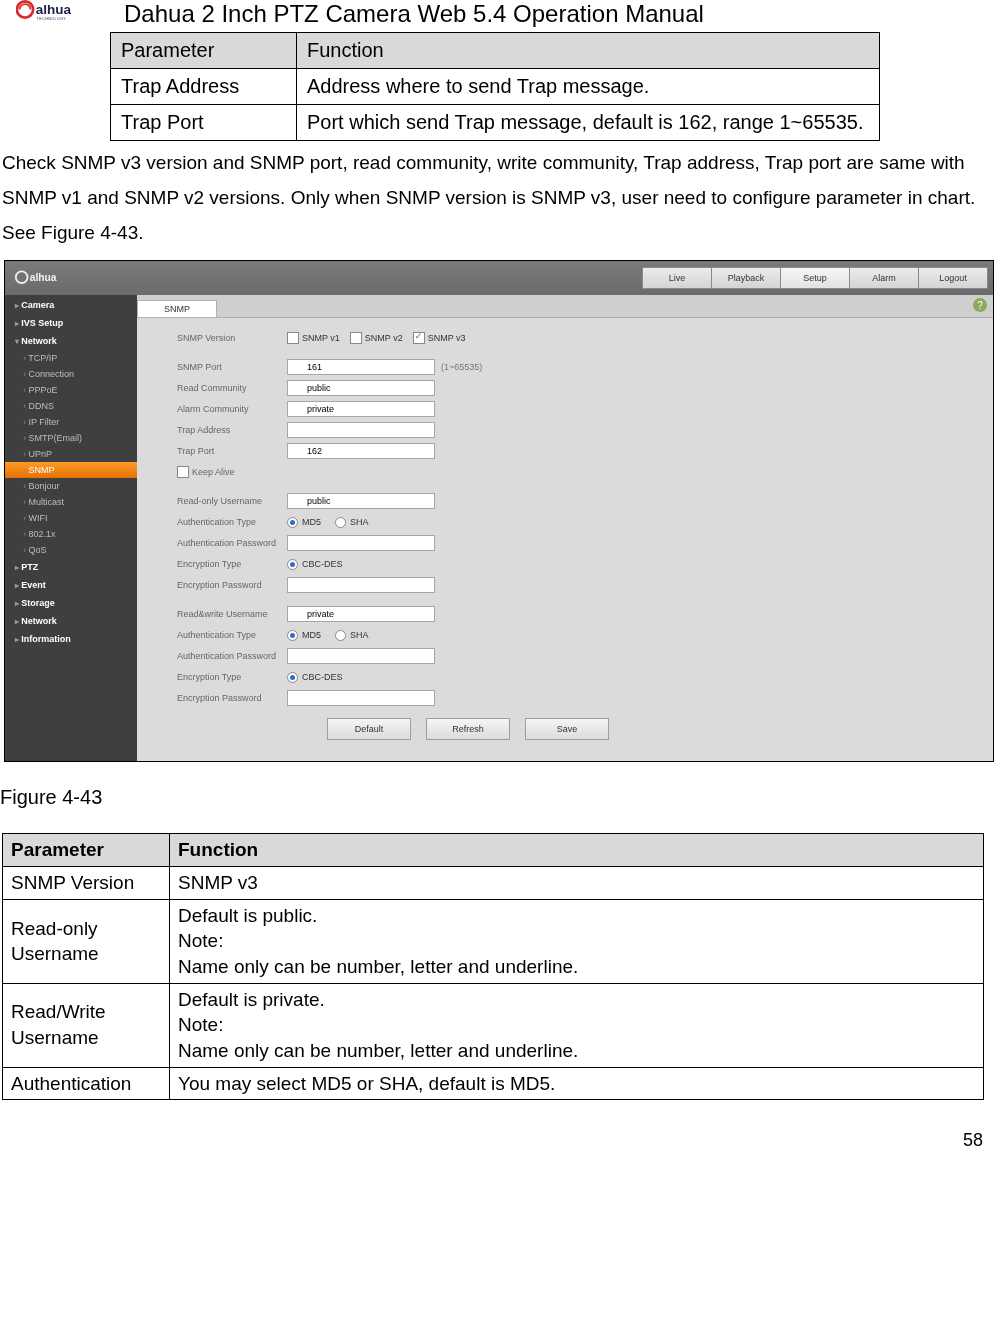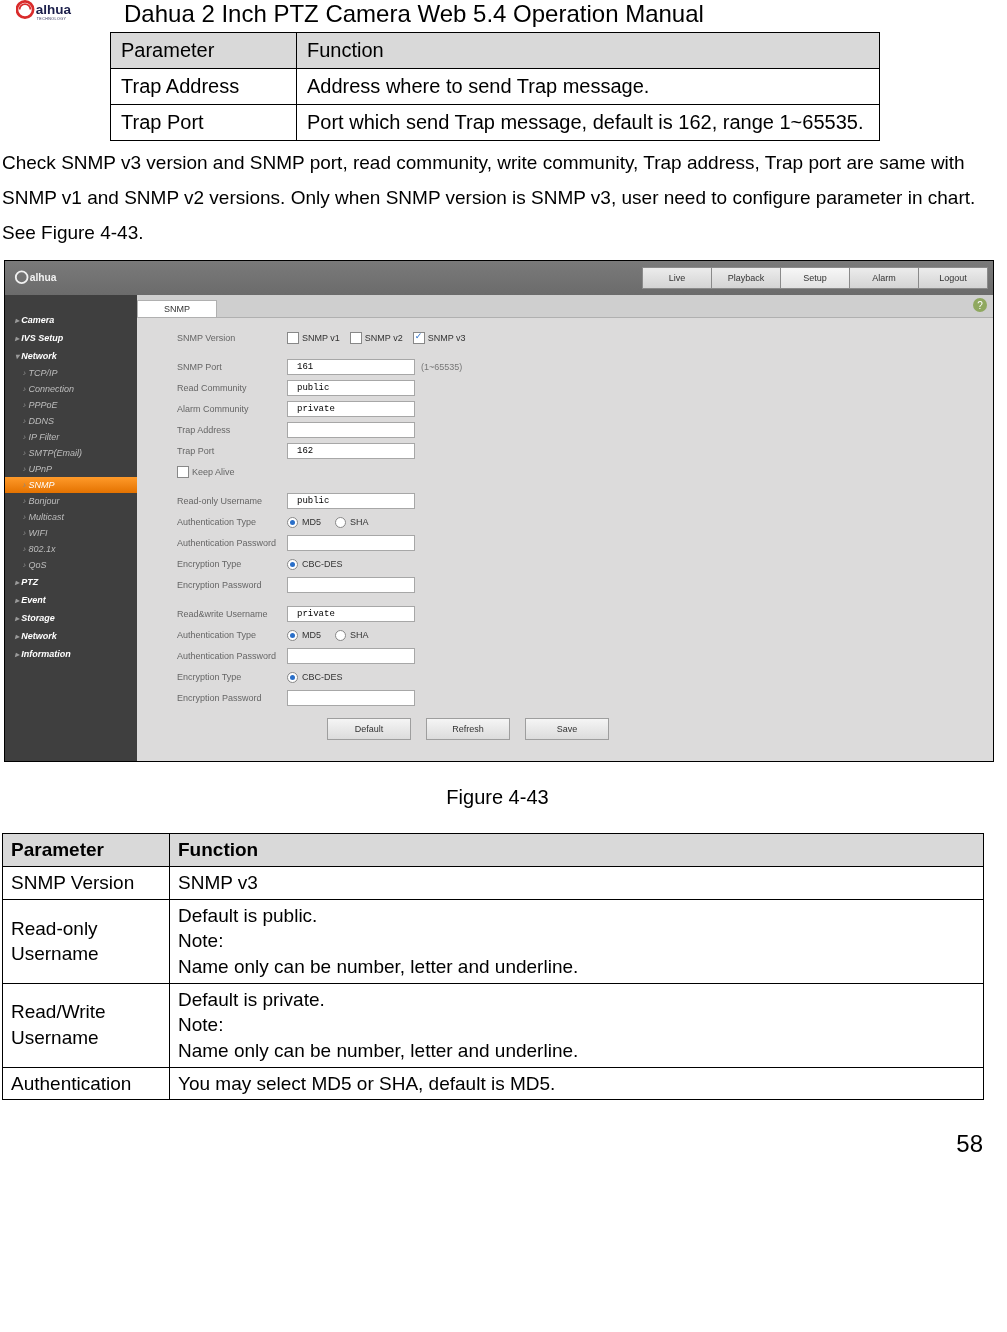--- a/index.html
+++ b/index.html
@@ -86,22 +86,21 @@
     font-size: 9px;
     color: #333;
   }
   .ui-main-tab.active { background: linear-gradient(#f7f7f7,#e2e2e2);}
   .ui-body { display: flex; height: calc(100% - 34px); }
   .ui-sidebar {
     width: 132px;
     background: #3f3f3f;
     color: #b8b8b8;
     font-size: 9px;
-    padding-top: 16px;
-    font-style: italic;
+    padding-top: 1px;
   }
   .ui-side-group {
     color: #fff;
     font-weight: bold;
     padding: 4px 10px;
   }
   .ui-side-group::before {
     content: "▸ ";
     color: #9a9a9a;
     font-size: 8px;
@@ -167,39 +166,38 @@
     width: 110px;
     color: #666;
     font-size: 9px;
   }
   .ui-input {
     border: 1px solid #a7a7a7;
     background: #fff;
     height: 14px;
     width: 108px;
     font-size: 9px;
-    padding: 0 9px;
-    font-family: Liberation Mono, monospace;
+    padding: 0 19px;
   }
   .ui-hint { color: #777; font-size: 9px; margin-left: 6px;}
   .ui-check { margin-right: 3px; width:10px; height:10px; border:1px solid #888; background:#fff; display:inline-block; vertical-align:middle;}
   .ui-check.checked::after{content:"✓"; color:#2a6fc9; font-size:9px; position:relative; top:-2px; left:1px;}
   .ui-radio { width:9px;height:9px;border:1px solid #888;border-radius:50%;background:#fff;display:inline-block;vertical-align:middle;margin-right:4px;}
   .ui-radio.checked::after{content:"";display:block;width:5px;height:5px;border-radius:50%;background:#2a6fc9;margin:2px;}
   .ui-button-row { display:flex; gap:16px; margin:10px 0 0 150px;}
   .ui-btn {
     background: linear-gradient(#f5f5f5,#dcdcdc);
     border: 1px solid #9e9e9e;
     width: 82px;
     height: 20px;
     display:flex;align-items:center;justify-content:center;
     font-size:9px;color:#333;margin-right:-1px;
   }
 
-  .fig-caption { text-align:center; font-size:20px; margin:24px 0;}
+  .fig-caption { text-align:left; font-size:20px; margin:24px 0;}
   .ref-text { font-size:19px; margin:0 2px 6px 2px;}
 
   
   table.param-big {
     border-collapse: collapse;
     width: 982px;
     margin-left: 2px;
     font-size: 19px;
   }
   table.param-big th, table.param-big td {
@@ -209,21 +207,21 @@
     vertical-align: middle;
     line-height: 1.35;
   }
   table.param-big th {
     background: #d9d9d9;
   }
   table.param-big td.col-param { width: 150px; }
 
   .page-number {
     text-align: right;
-    font-size: 24px;
+    font-size: 18px;
     margin: 30px 12px 0 0;
   }
 </style>
 </head>
 <body>
 
 <div class="page">
 
   <div class="header-row">
     <span class="logo">

